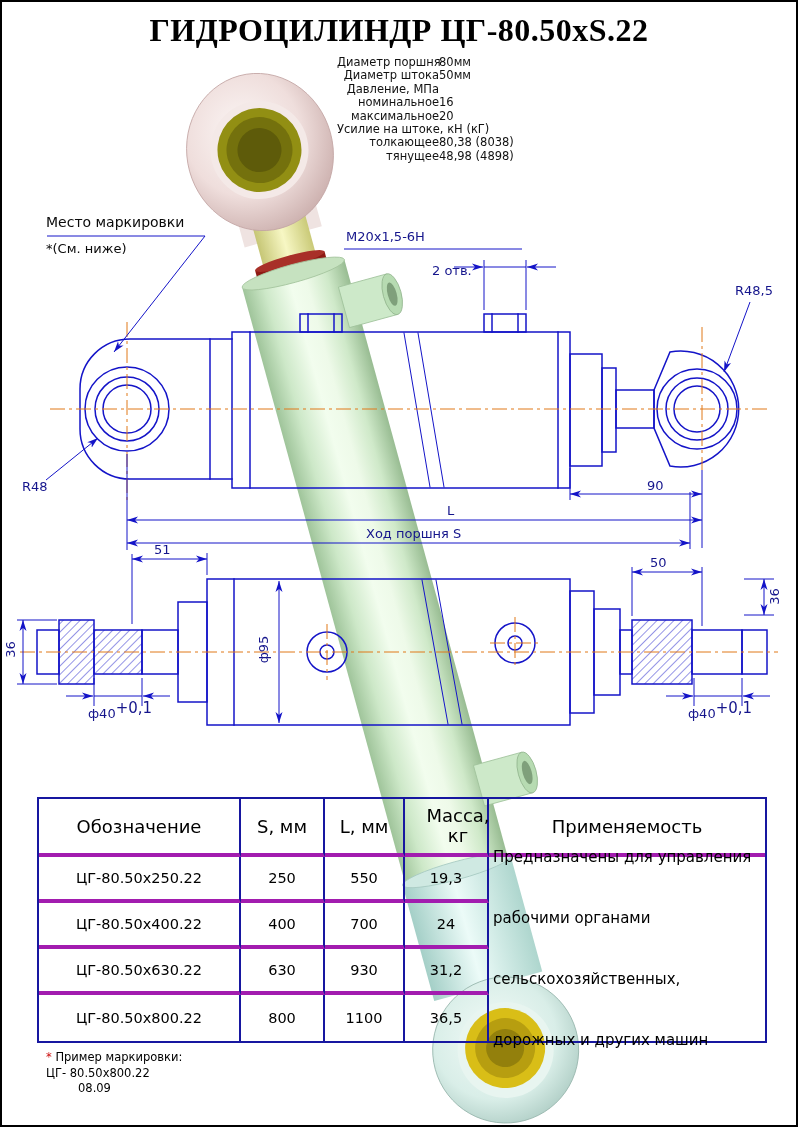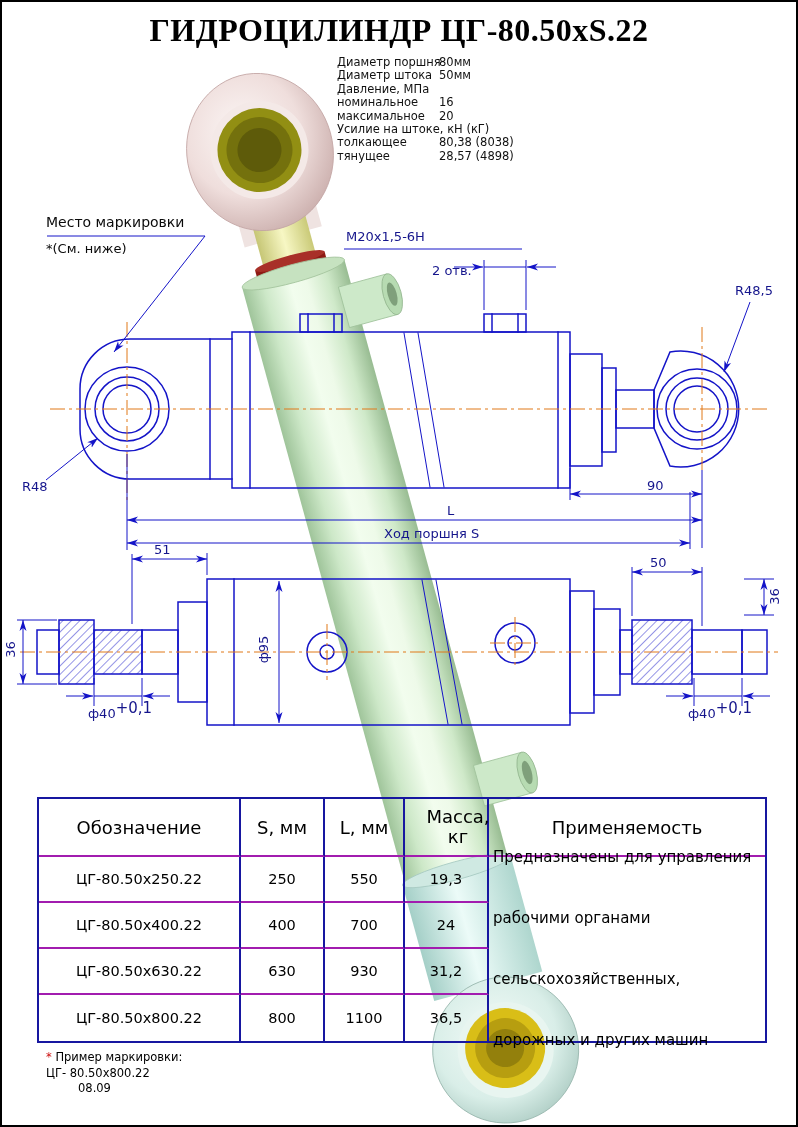--- a/index.html
+++ b/index.html
@@ -3,29 +3,29 @@
 <meta charset="utf-8">
 <style>
   html,body{margin:0;padding:0;background:#ffffff;}
   .page{position:relative;width:798px;height:1127px;background:#fff;border:2px solid #000;
         box-sizing:border-box;font-family:"DejaVu Sans",sans-serif;overflow:hidden;}
   .abs{position:absolute;white-space:nowrap;}
   .title{left:0;right:0;top:10px;text-align:center;font-family:Liberation Serif, serif;
          font-weight:bold;font-size:32px;color:#000;letter-spacing:0.5px;}
   .specs{left:335px;top:54px;font-size:11.5px;line-height:13.4px;color:#111;}
   .spec-row{display:flex;}
-  .spec-label{width:102px;}
+  .spec-label{width:102px;text-align:right;}
   .dim{font-size:13px;color:#15158c;}
   .note{font-size:14px;color:#0a0a0a;}
   .note2{font-size:13px;color:#0a0a0a;}
   .vtext{transform:rotate(-90deg);transform-origin:center;}
   sup.tol{font-size:15px;}
   .tbl{left:35px;top:795px;display:grid;grid-template-columns:202px 84px 80px 84px 276px;
        grid-template-rows:58px 46px 46px 46px 46px;border:2px solid #1717a0;color:#000;}
-  .tc{border-right:2px solid #1717a0;border-bottom:2px solid #a21caf;display:flex;
+  .tc{border-right:2px solid #1717a0;border-bottom:4px solid #a21caf;display:flex;
       align-items:center;justify-content:center;text-align:center;}
   .tc.lc{border-right:none;}
   .tc.lr{border-bottom:none;gap:32px;}
   .th{font-size:18px;}
   .td{font-size:14.5px;}
   .mass-h{flex-direction:column;line-height:20px;padding-left:24px;}
   .app-cell{grid-column:5;grid-row:2/6;border-right:none;border-bottom:none;
             flex-direction:column;align-items:flex-start;justify-content:center;
             padding-left:4px;font-size:15px;line-height:29px;text-align:left;}
   .footnote{left:44px;top:1048px;font-size:11.5px;line-height:15.5px;color:#000;}
@@ -234,33 +234,33 @@
     <div class="spec-row">
         <span class="spec-label">Усилие на штоке, кН (кГ)</span>
         <span></span>
       </div>
     <div class="spec-row">
         <span class="spec-label">толкающее</span>
         <span>80,38 (8038)</span>
       </div>
     <div class="spec-row">
         <span class="spec-label">тянущее</span>
-        <span>28,57 (4898)</span>
+        <span>48,98 (4898)</span>
       </div>
   </div>
 
   <span class="abs note" style="left:44px;top:212px">Место маркировки</span>
   <span class="abs note2" style="left:44px;top:239px">*(См. ниже)</span>
   <span class="abs dim" style="left:344px;top:227px">M20х1,5-6Н</span>
   <span class="abs dim" style="left:430px;top:261px">2 отв.</span>
   <span class="abs dim" style="left:733px;top:281px">R48,5</span>
   <span class="abs dim" style="left:20px;top:477px">R48</span>
   <span class="abs dim" style="left:645px;top:476px">90</span>
   <span class="abs dim" style="left:445px;top:501px">L</span>
-  <span class="abs dim" style="left:382px;top:524px">Ход поршня S</span>
+  <span class="abs dim" style="left:364px;top:524px">Ход поршня S</span>
   <span class="abs dim" style="left:152px;top:540px">51</span>
   <span class="abs dim" style="left:648px;top:553px">50</span>
   <span class="abs dim vtext" style="left:0px;top:640px">36</span>
   <span class="abs dim vtext" style="left:764px;top:587px">36</span>
   <span class="abs dim vtext" style="left:248px;top:640px">ф95</span>
   <span class="abs dim" style="left:86px;top:697px"><span>ф40</span><sup class="tol">+0,1</sup></span>
   <span class="abs dim" style="left:686px;top:697px"><span>ф40</span><sup class="tol">+0,1</sup></span>
 
   <div class="abs tbl">
     <div class="tc th">Обозначение</div>

